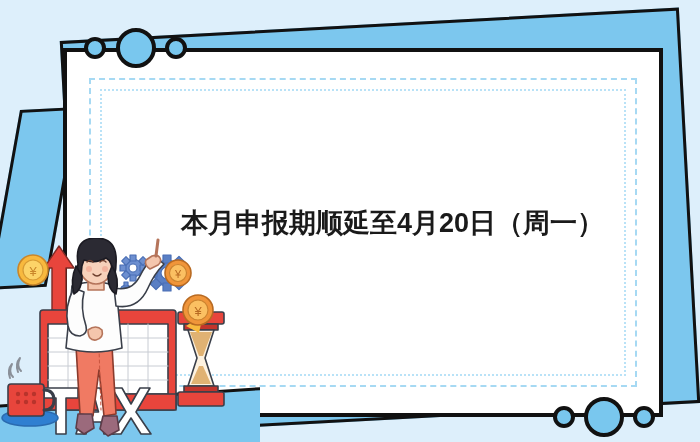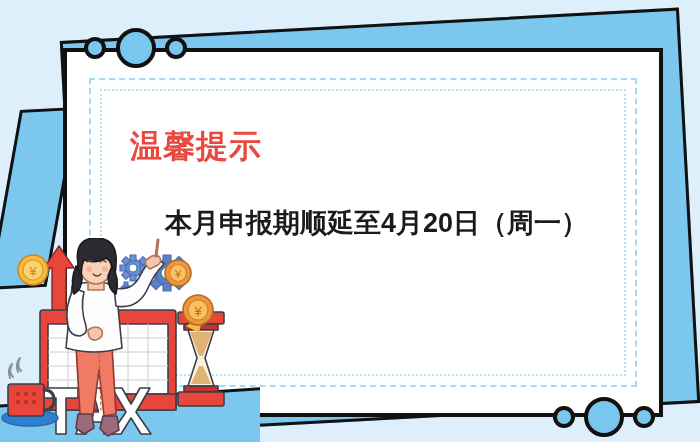--- a/index.html
+++ b/index.html
@@ -104,21 +104,21 @@
     left: 130px;
     top: 125px;
     font-size: 32px;
     font-weight: bold;
     color: #e8483f;
     letter-spacing: 1px;
     white-space: nowrap;
   }
   .headline {
     position: absolute;
-    left: 165px;
+    left: 181px;
     top: 205px;
     font-size: 27px;
     font-weight: bold;
     color: #1a1a1a;
     letter-spacing: 0px;
     white-space: nowrap;
   }
 
   
   .illustration {
@@ -144,21 +144,20 @@
     <div class="dash-frame-inner"></div>
   </div>
 
   <div class="edge-dot dot-tl-small"></div>
   <div class="edge-dot dot-tl-big"></div>
   <div class="edge-dot dot-tl-small2"></div>
   <div class="edge-dot dot-br-small"></div>
   <div class="edge-dot dot-br-big"></div>
   <div class="edge-dot dot-br-small2"></div>
 
-  <div class="title">温馨提示</div>
   <div class="headline">本月申报期顺延至4月20日（周一）</div>
 
   <div class="illustration">
     <svg width="260" height="204" viewBox="0 0 260 204" xmlns="http://www.w3.org/2000/svg">
       <defs>
         <clipPath id="clipAll">
             <rect x="0" y="0" width="260" height="204"></rect>
           </clipPath>
       </defs>
       <g clip-path="url(#clipAll)" stroke="#3a3f4a" stroke-width="1.6" stroke-linejoin="round" stroke-linecap="round">

